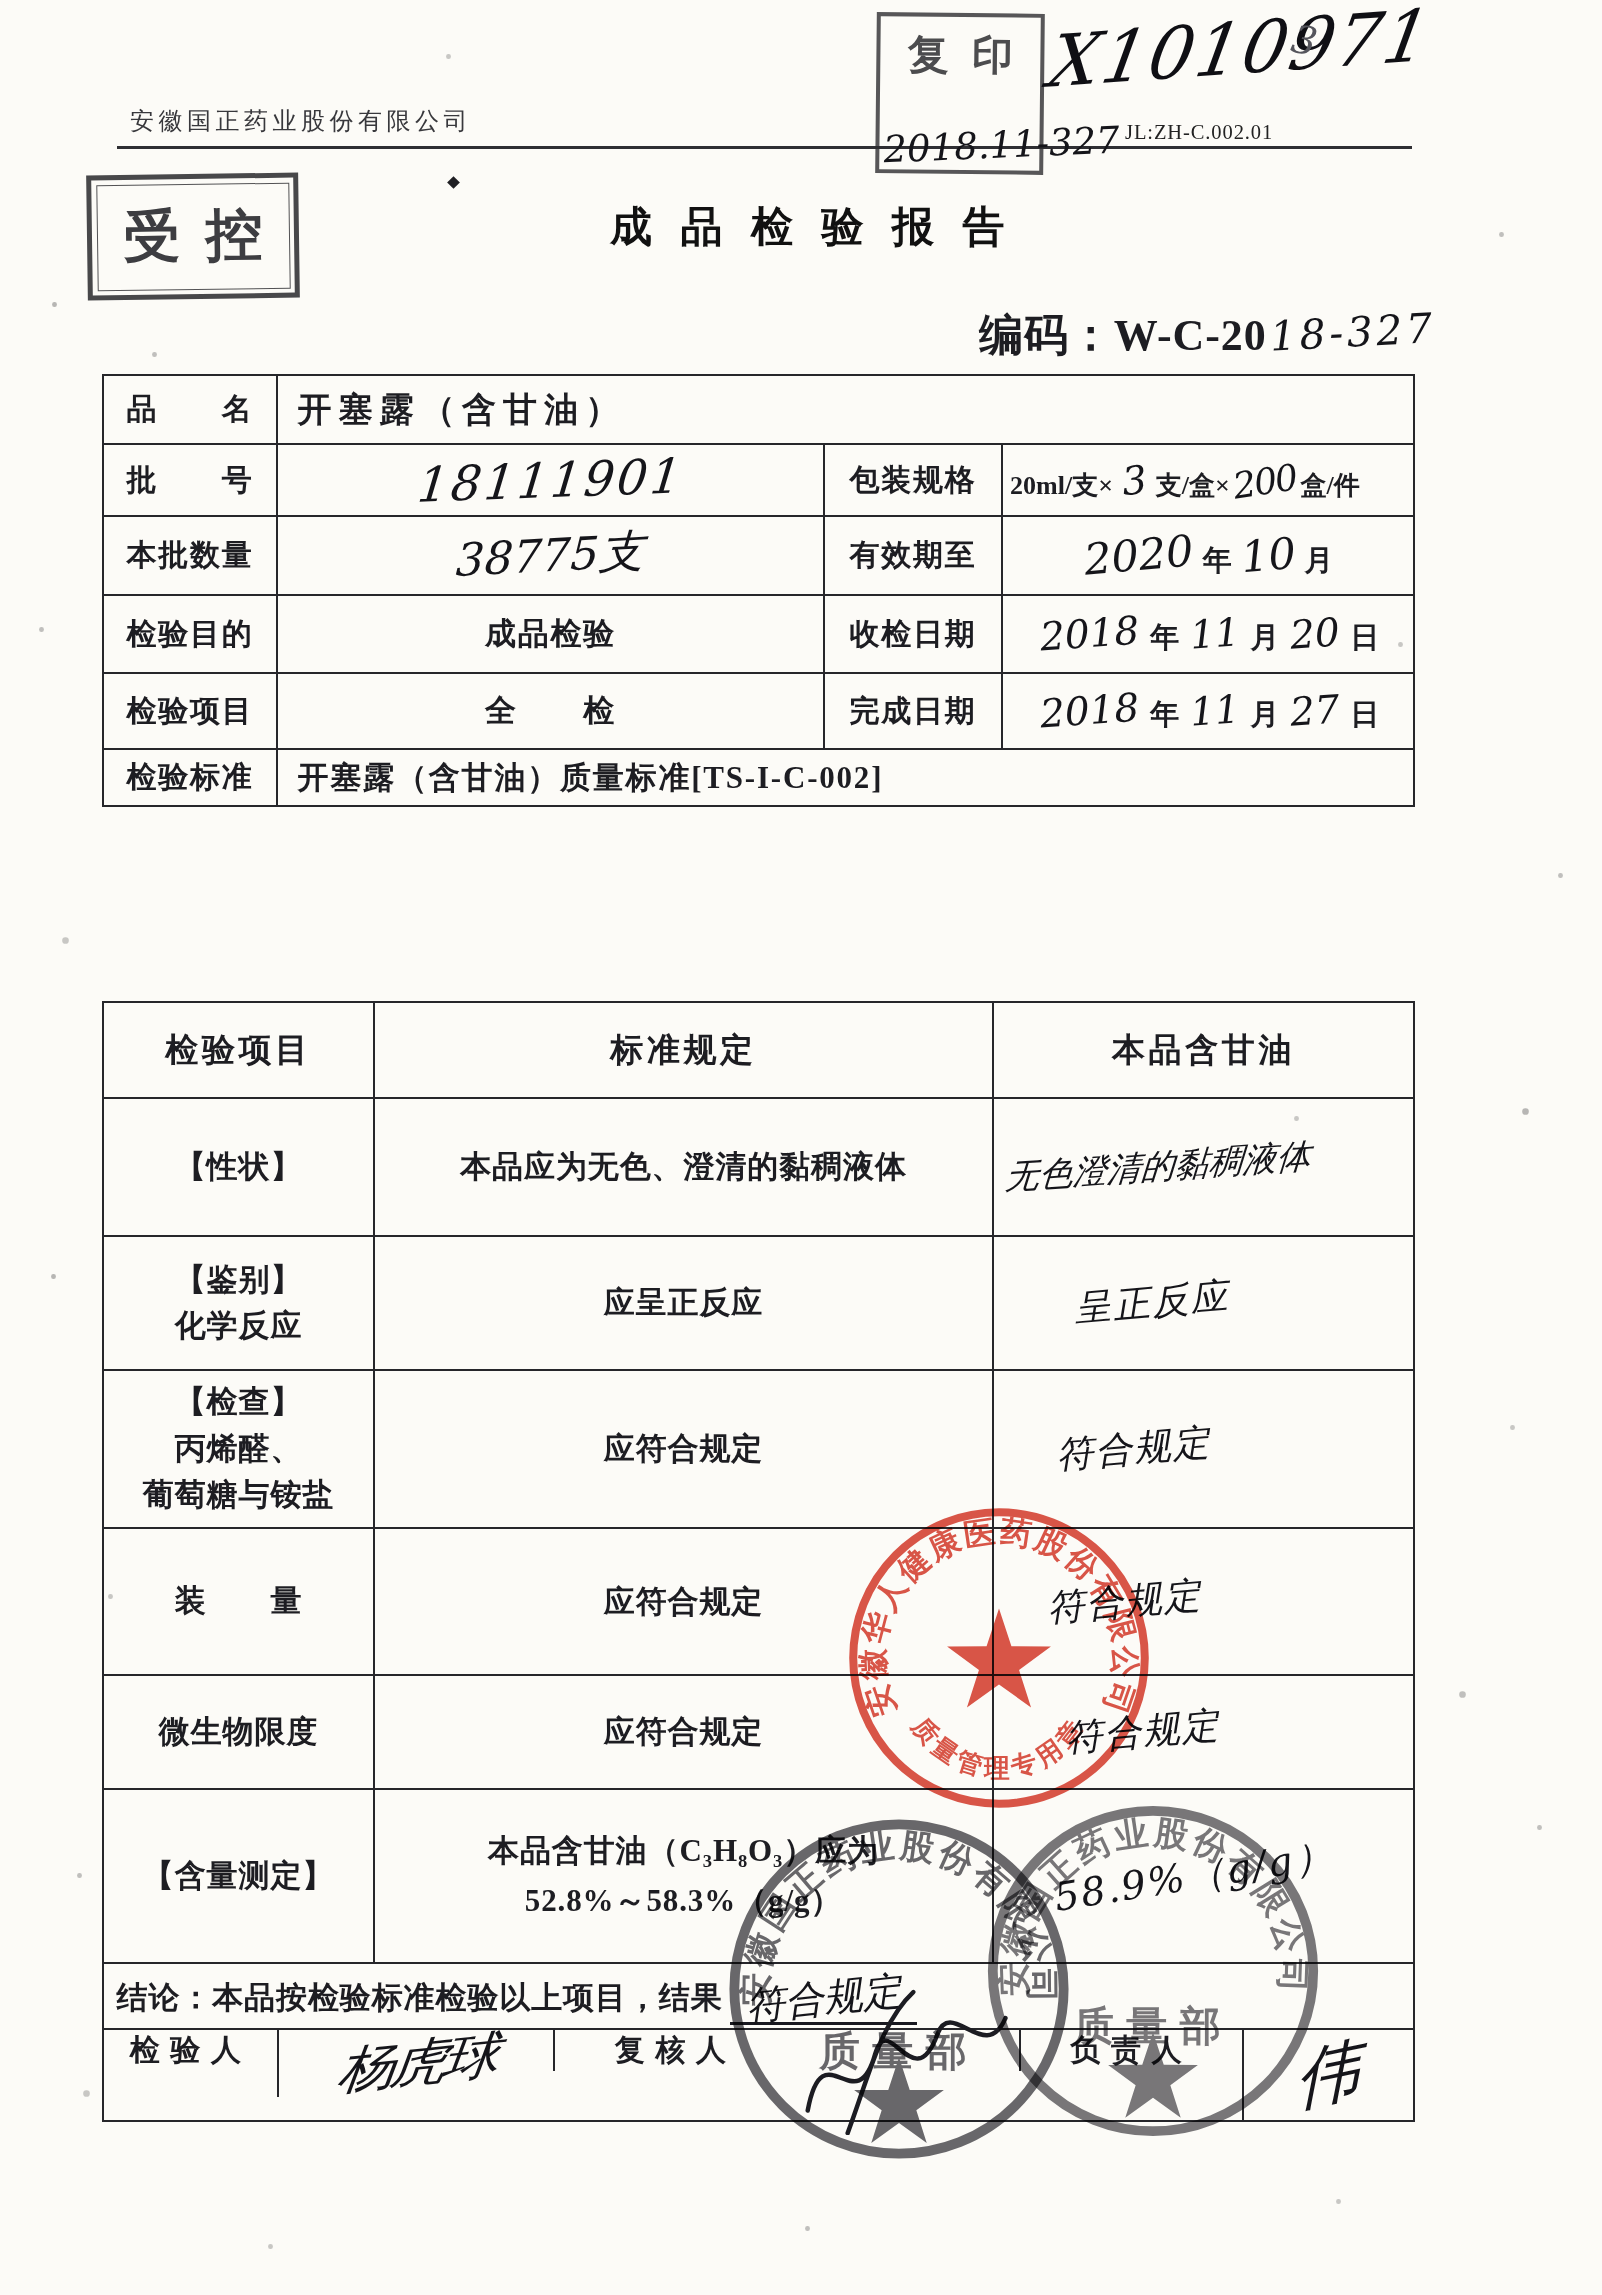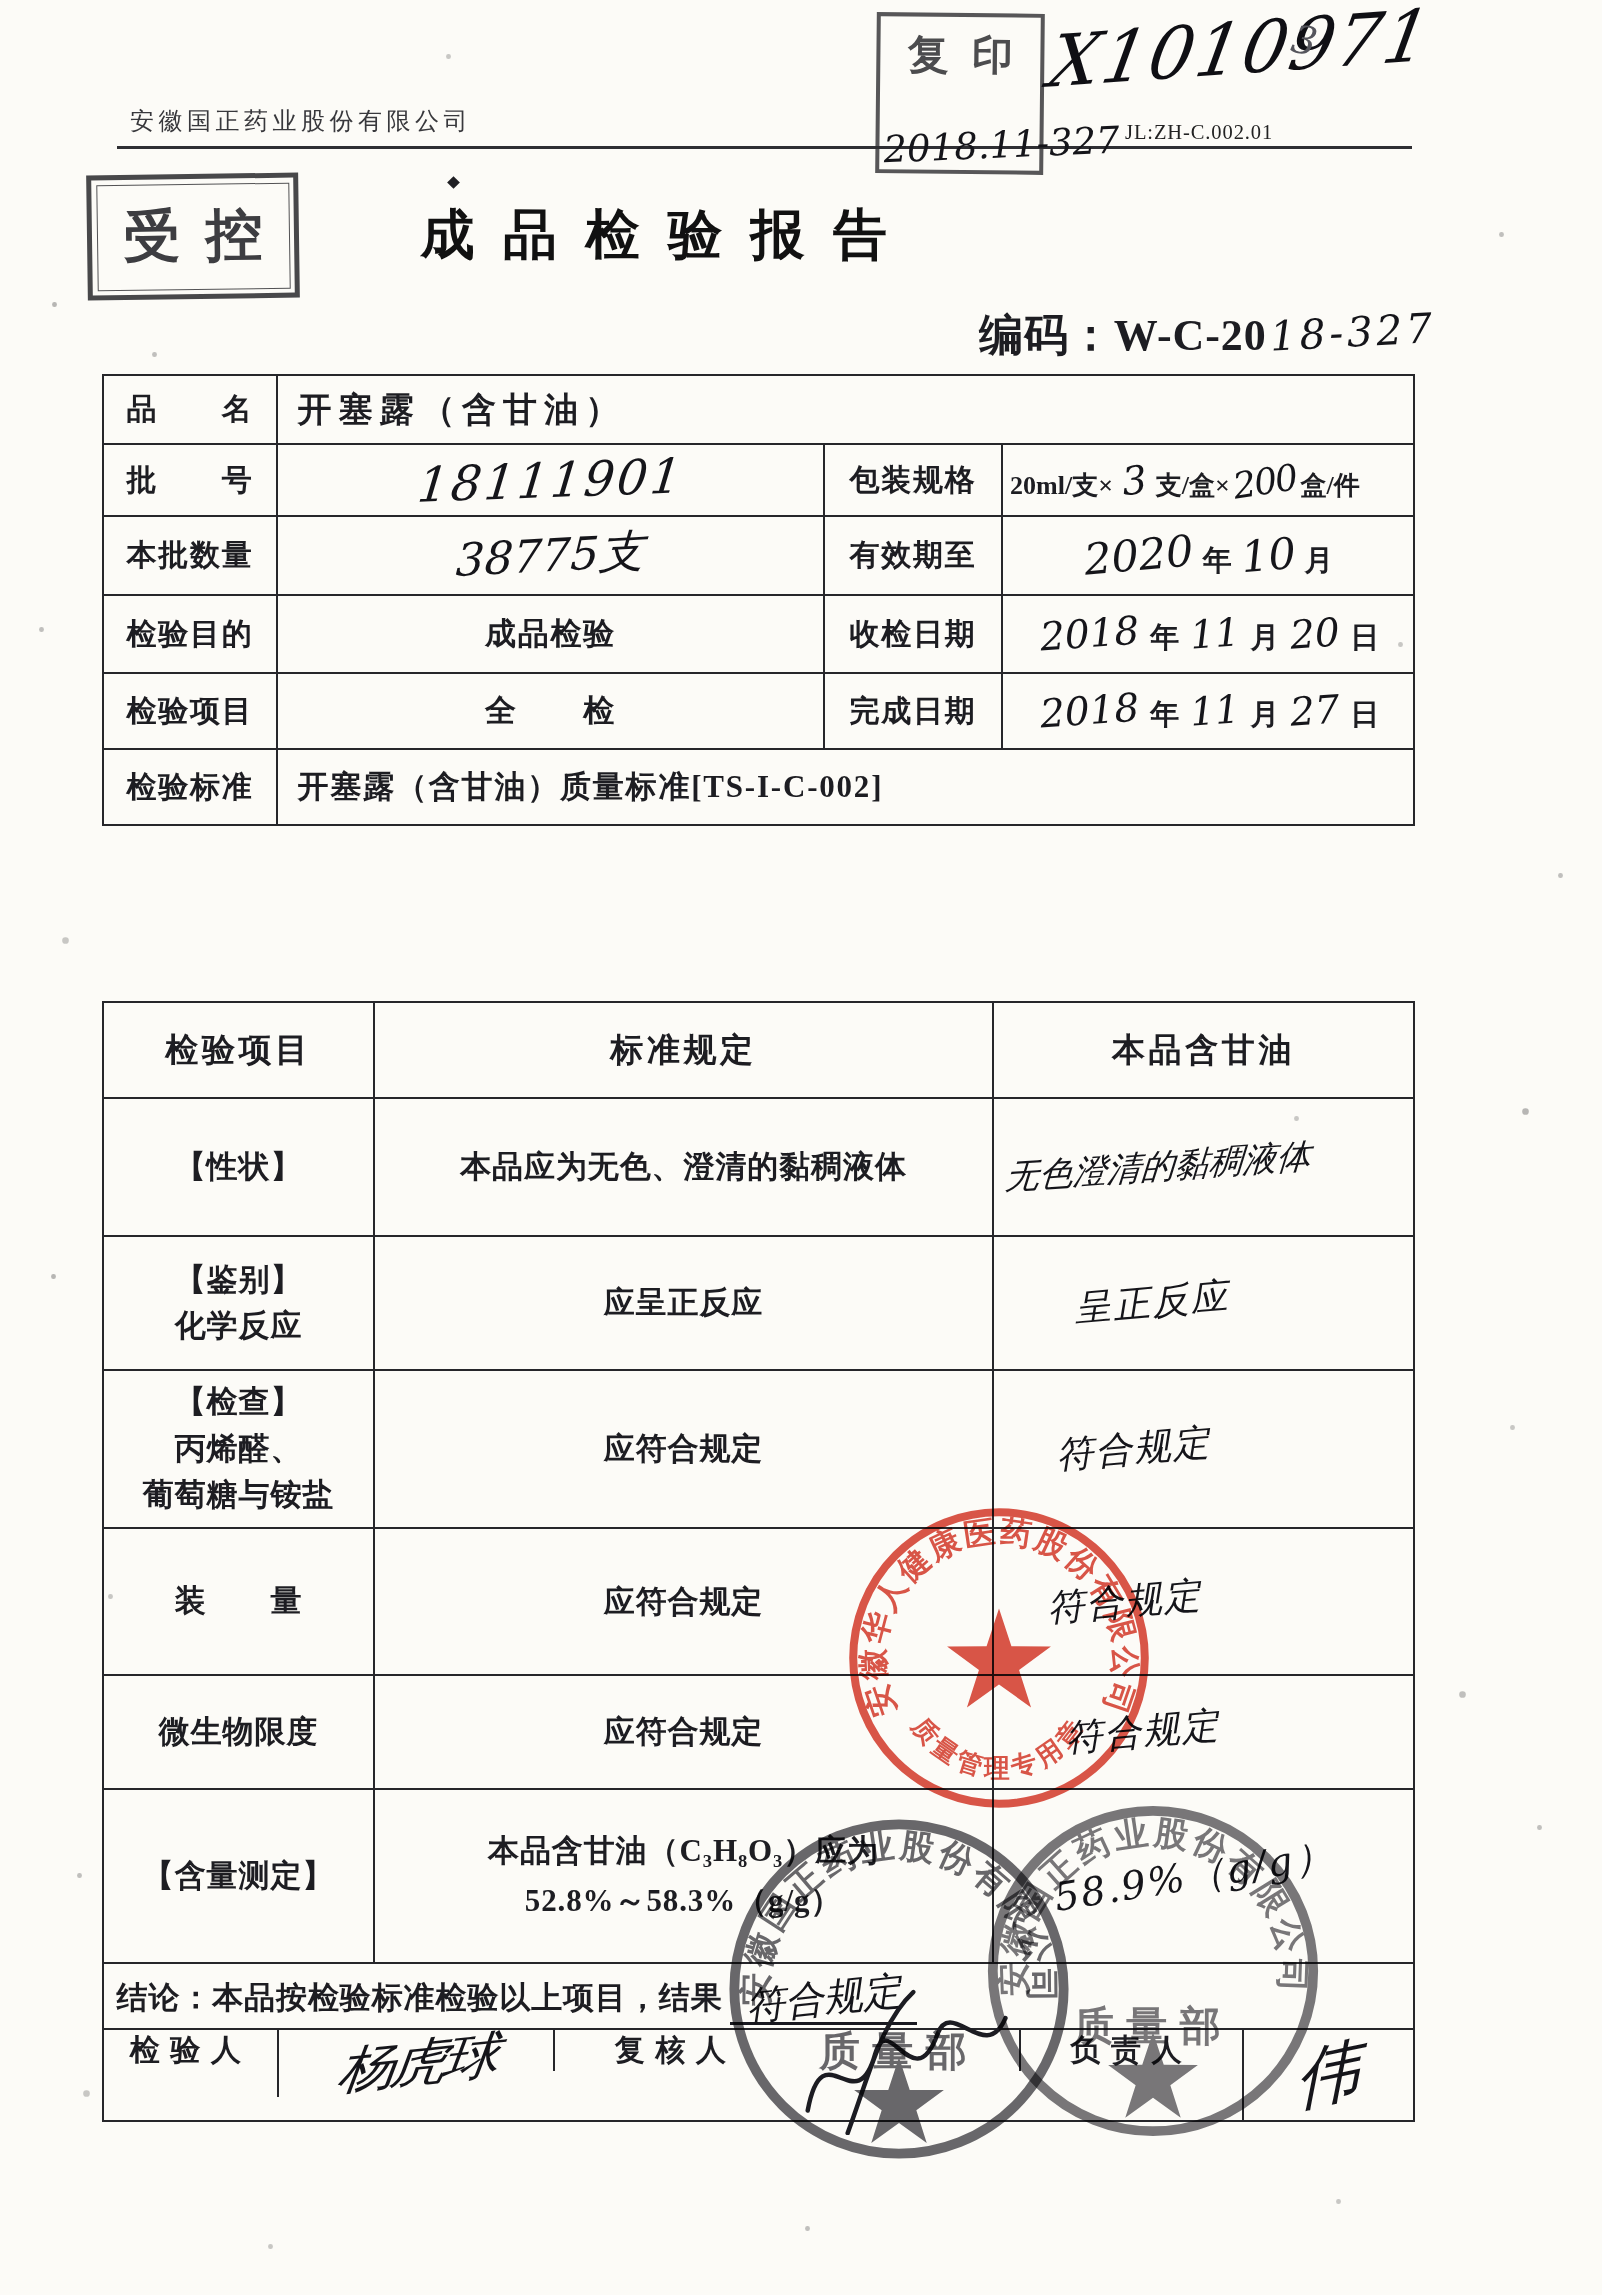--- a/index.html
+++ b/index.html
@@ -35,21 +35,21 @@
     transform:rotate(-4deg) skewX(-14deg);}
   .tr-mark{left:1292px;top:18px;font-size:39px;color:#55555c;transform:rotate(12deg);}
   .jl-code{left:1125px;top:121px;font-size:20.5px;letter-spacing:0.9px;color:#222;}
 
   .controlled-stamp{left:87px;top:174px;width:212px;height:125px;border:5.3px solid rgba(40,40,44,.85);
     transform:rotate(-.8deg);box-sizing:border-box;padding:4.5px;}
   .controlled-inner{width:100%;height:100%;border:1.8px solid rgba(40,40,44,.8);box-sizing:border-box;
     display:flex;align-items:center;justify-content:center;}
   .controlled-text{font-size:57px;font-weight:700;letter-spacing:25px;text-indent:25px;color:rgba(40,40,44,.9);}
 
-  .title{left:392px;top:199px;width:641px;text-align:left;font-size:54px;font-weight:700;
+  .title{left:392px;top:199px;width:641px;text-align:right;font-size:42px;font-weight:700;
     letter-spacing:28.5px;text-indent:28.5px;color:#111;}
   .code-line{left:979px;top:306px;display:flex;align-items:baseline;}
   .code-print{font-size:44px;letter-spacing:0.9px;font-weight:600;}
   .code-hw{font-size:41px;letter-spacing:3.6px;transform:rotate(-3deg) translateY(-3.6px);margin-left:3.6px;}
 
   table.tbl{position:absolute;border-collapse:collapse;table-layout:fixed;}
   .tbl td{border:2.7px solid #26262a;overflow:visible;}
   .t1{left:102px;top:374px;width:1311px;}
   .t2{left:102px;top:1001px;width:1311px;}
   td.lbl{text-align:center;font-size:30px;letter-spacing:1.8px;font-weight:600;color:#1d1d22;}
@@ -171,21 +171,21 @@
       </td>
     </tr>
     <tr style="height:76px">
       <td class="lbl"><span class="print">检验项目</span></td>
       <td class="val"><span class="print mfg">全　　检</span></td>
       <td class="lbl"><span class="print">完成日期</span></td>
       <td class="val">
         <span class="hw dhw">2018</span><span class="print unit">年</span><span class="hw dhw">11</span><span class="print unit">月</span><span class="hw dhw">27</span><span class="print unit">日</span>
       </td>
     </tr>
-    <tr style="height:76px">
+    <tr style="height:57px">
       <td class="lbl"><span class="print">检验标准</span></td>
       <td class="val left" colspan="3"><span class="print mfg">开塞露（含甘油）质量标准[TS-I-C-002]</span></td>
     </tr>
   </tbody>
     </table>
 
   <table class="tbl t2">
     <colgroup>
         <col style="width:271px">
         <col style="width:619px">

